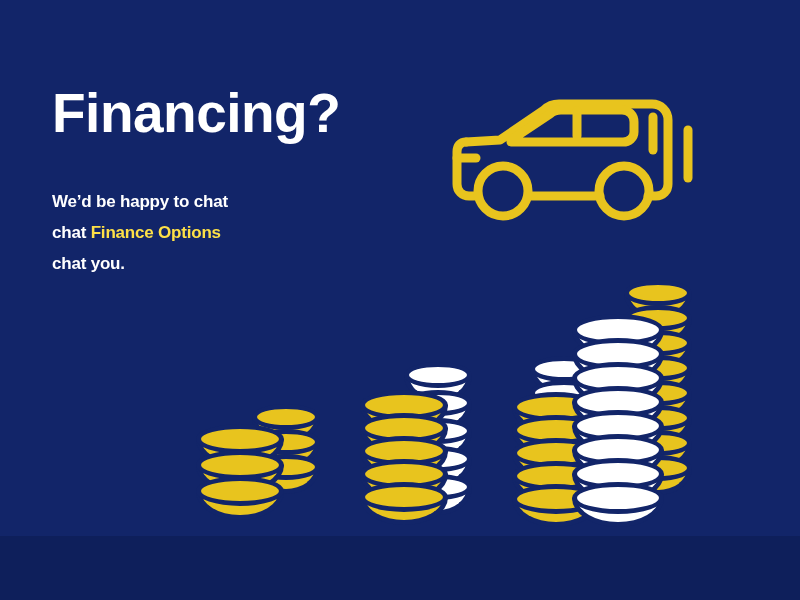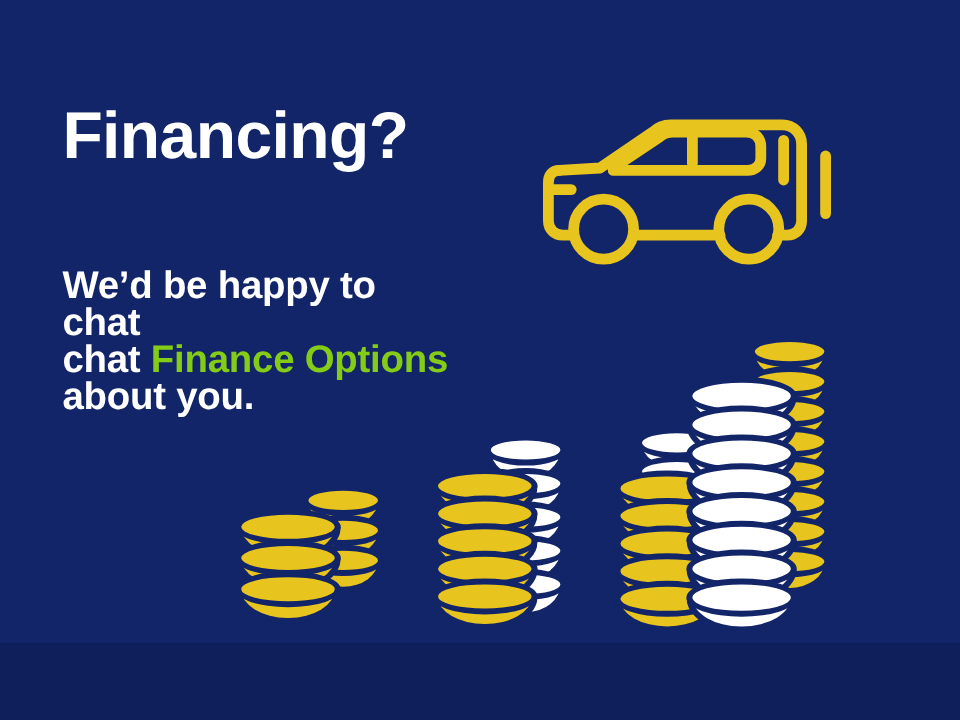--- a/index.html
+++ b/index.html
@@ -27,29 +27,28 @@
     font-weight: bold;
     color: #ffffff;
     letter-spacing: -0.5px;
     white-space: nowrap;
   }
   #subcopy {
     position: absolute;
     left: 52px;
     top: 186px;
     width: 330px;
-    font-size: 32px;
+    font-size: 17px;
     line-height: 31px;
     font-weight: bold;
     color: #ffffff;
     letter-spacing: -0.2px;
-    margin-top: 36px;
   }
   #subcopy .gold {
-    color: #84cc16;
+    color: #fde047;
   }
 
   
   #car-icon {
     position: absolute;
     left: 452px;
     top: 78px;
     width: 254px;
     height: 150px;
   }
@@ -79,21 +78,21 @@
 </head>
 <body>
 
 <div id="canvas">
 
   <div id="headline">Financing?</div>
 
   <div id="subcopy">
     <span>We’d be happy to chat</span><br>
     <span>chat </span><span class="gold">Finance Options</span><br>
-    <span>about you.</span>
+    <span>chat you.</span>
   </div>
 
   <svg id="car-icon" viewBox="0 0 254 150">
     <g fill="none" stroke="#e8c41e" stroke-width="9" stroke-linecap="round" stroke-linejoin="round">
 
       <path d="M 14 64
                L 48 62
                L 92 32
                C 96 28 101 26 107 26
                L 200 26

